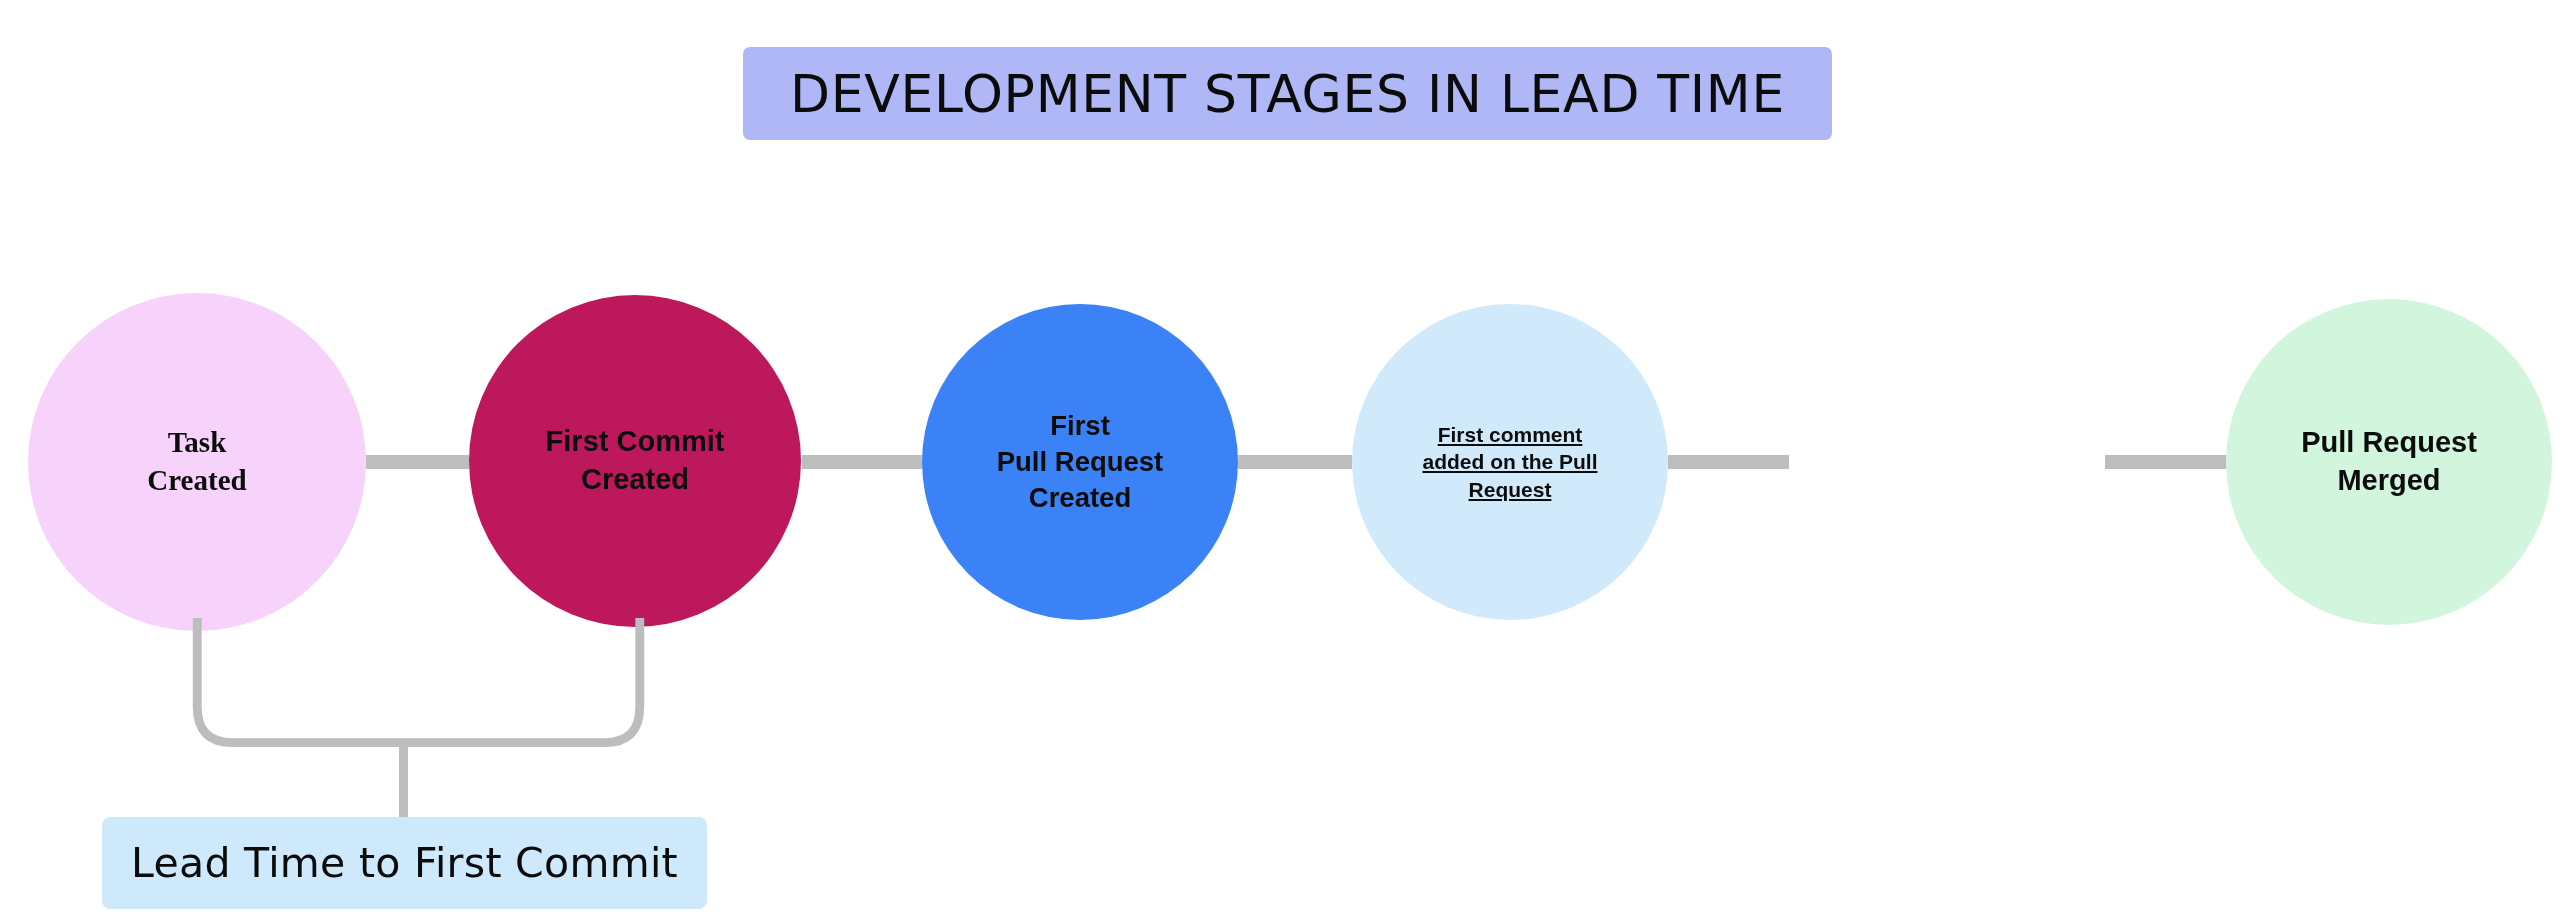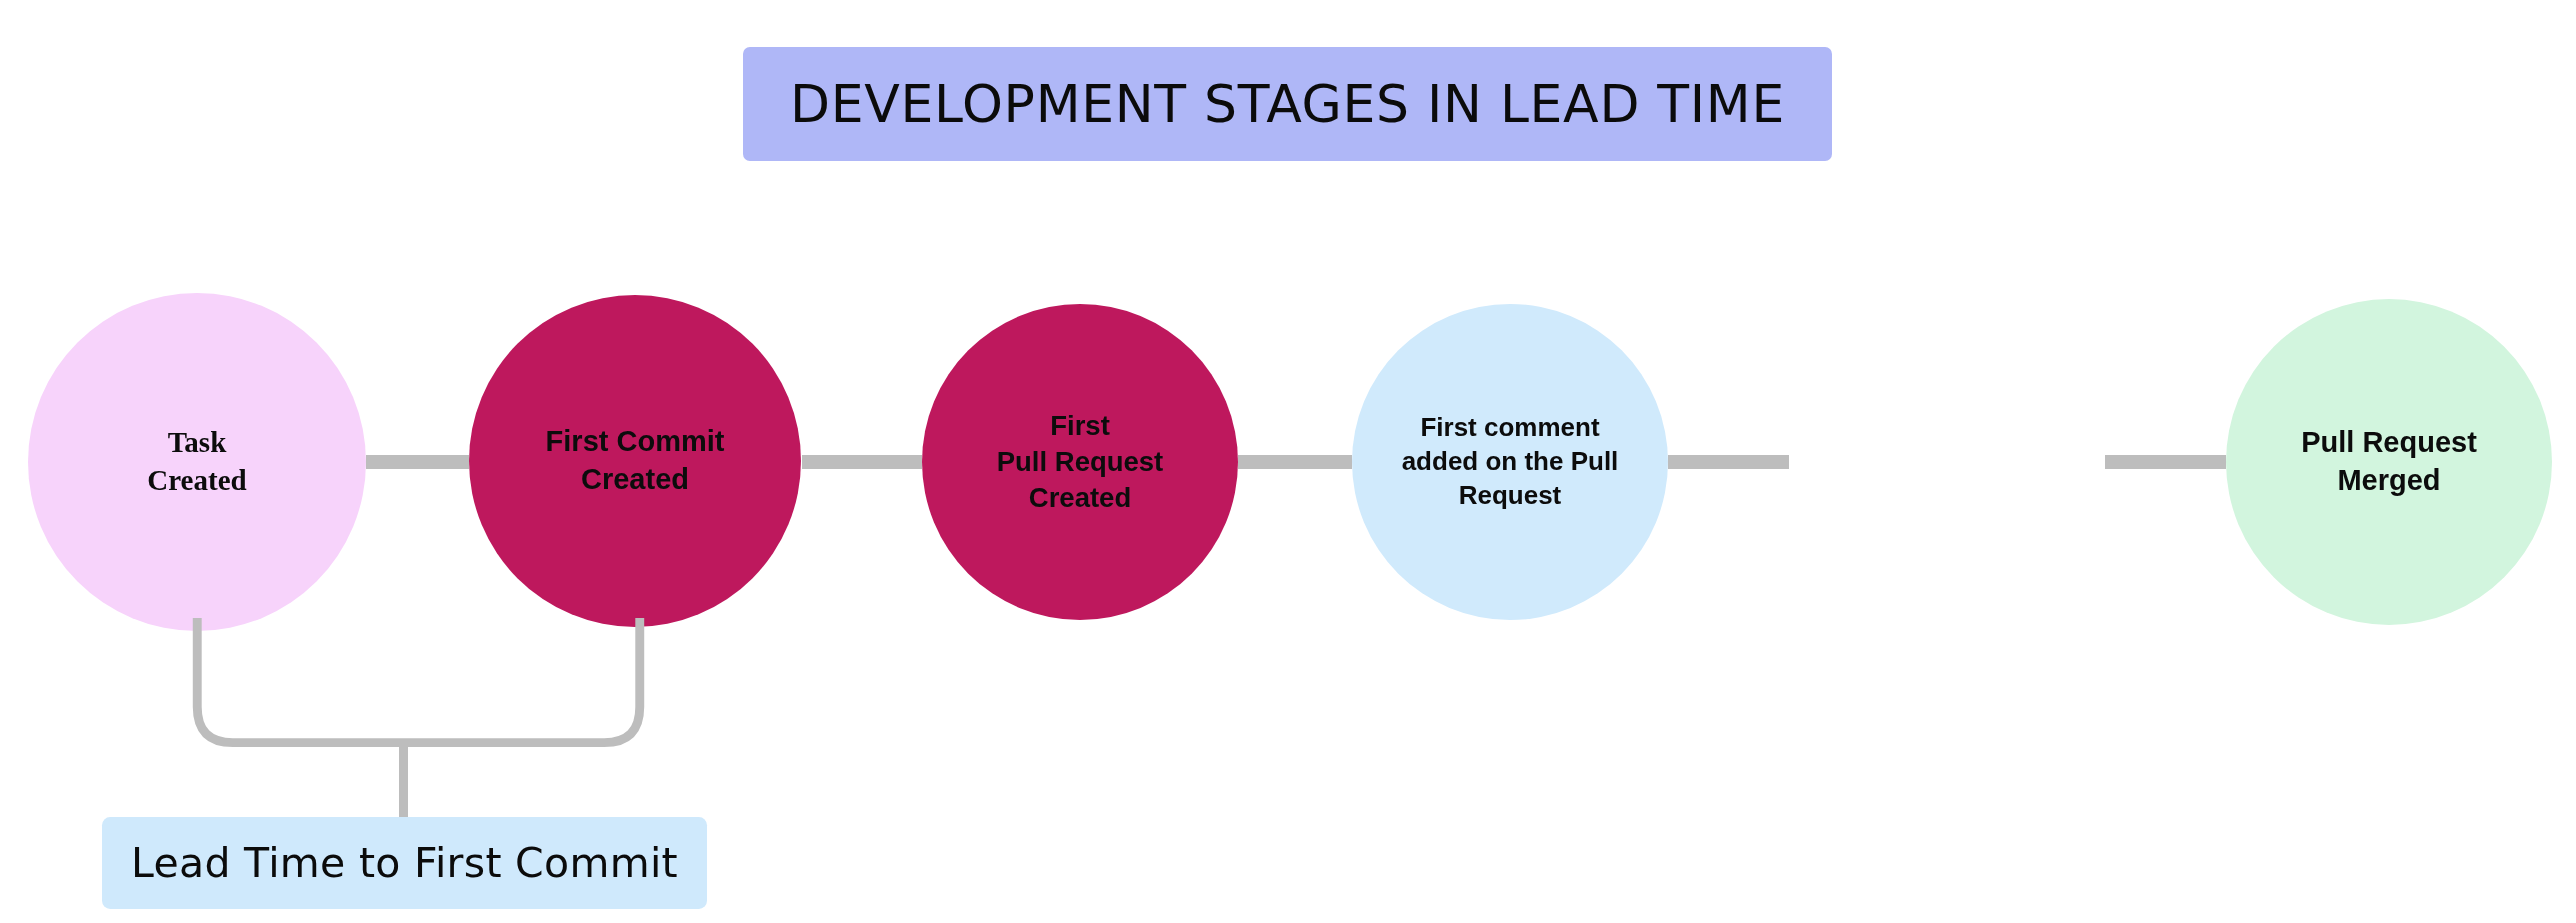--- a/index.html
+++ b/index.html
@@ -19,21 +19,21 @@
     height: 923px;
     background: #ffffff;
   }
 
   
   .title-box {
     position: absolute;
     left: 743px;
     top: 47px;
     width: 1089px;
-    height: 114px;
+    height: 93px;
     background: #afb7f7;
     border-radius: 6.9px;
     display: flex;
     align-items: center;
     justify-content: center;
     box-sizing: border-box;
   }
   .title-text {
     font-family: "DejaVu Sans", sans-serif;
     font-size: 52px;
@@ -128,28 +128,28 @@
   <div class="node" style="left:28px;top:293px;width:338px;height:338px;background:#f7d3fb;">
     <span class="node-label" style="font-size:29px;font-family:Liberation Serif, serif;">Task
 Created</span>
   </div>
 
   <div class="node" style="left:469px;top:295px;width:332px;height:332px;background:#be185d;justify-content:center;">
     <span class="node-label" style="font-size:29px;">First Commit
 Created</span>
   </div>
 
-  <div class="node" style="left:922px;top:304px;width:316px;height:316px;background:#be185d;">
+  <div class="node" style="left:922px;top:304px;width:316px;height:316px;background:#3b82f6;">
     <span class="node-label" style="font-size:27.5px;">First
 Pull Request
 Created</span>
   </div>
 
   <div class="node" style="left:1352px;top:304px;width:316px;height:316px;background:#d0eafc;">
-    <span class="node-label" style="font-size:26px;">First comment
+    <span class="node-label" style="font-size:21px;text-decoration:underline;">First comment
 added on the Pull
 Request</span>
   </div>
 
 
   <div class="node" style="left:2226px;top:299px;width:326px;height:326px;background:#d2f5de;">
     <span class="node-label" style="font-size:29px;">Pull Request
 Merged</span>
   </div>
 

